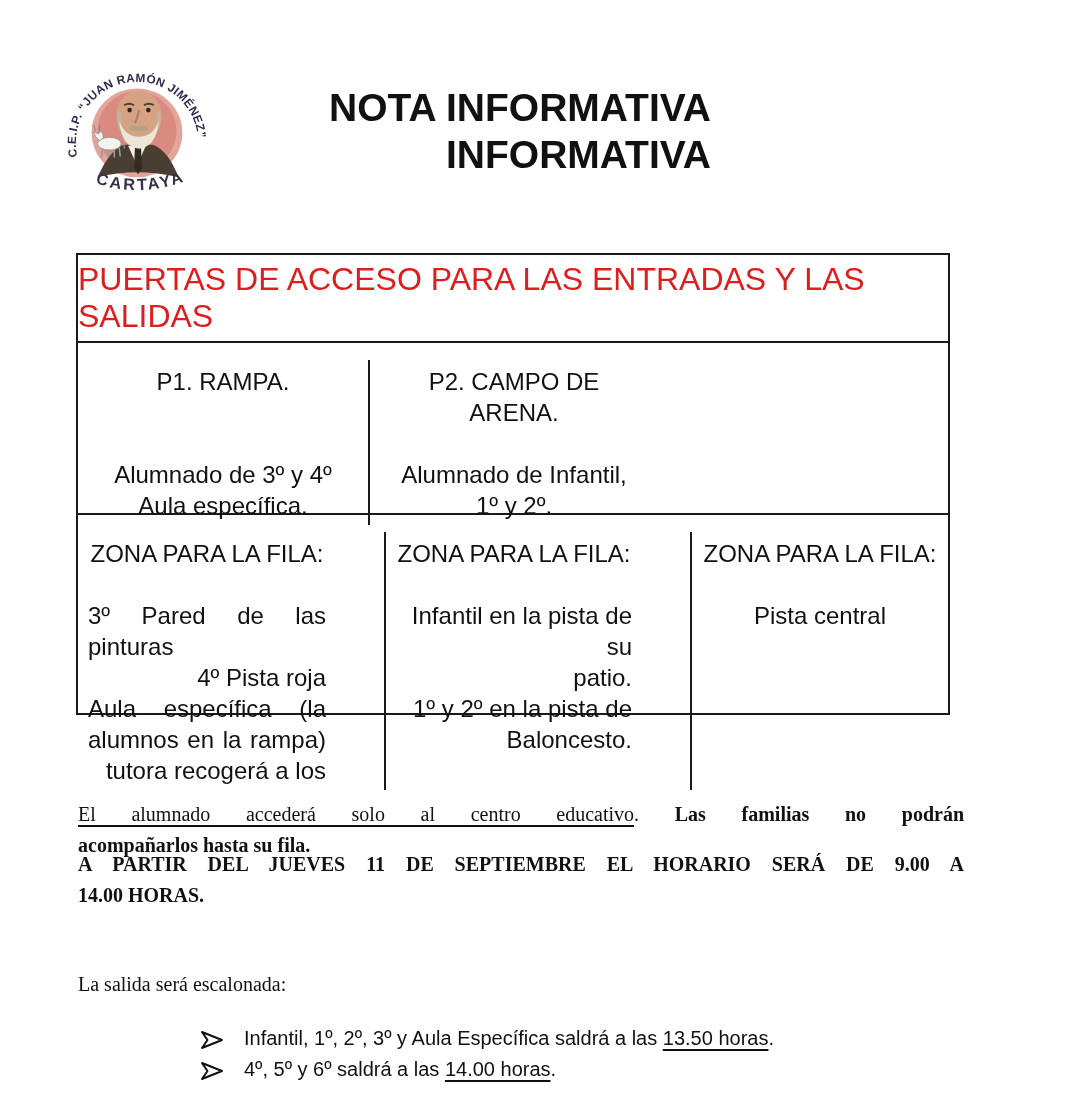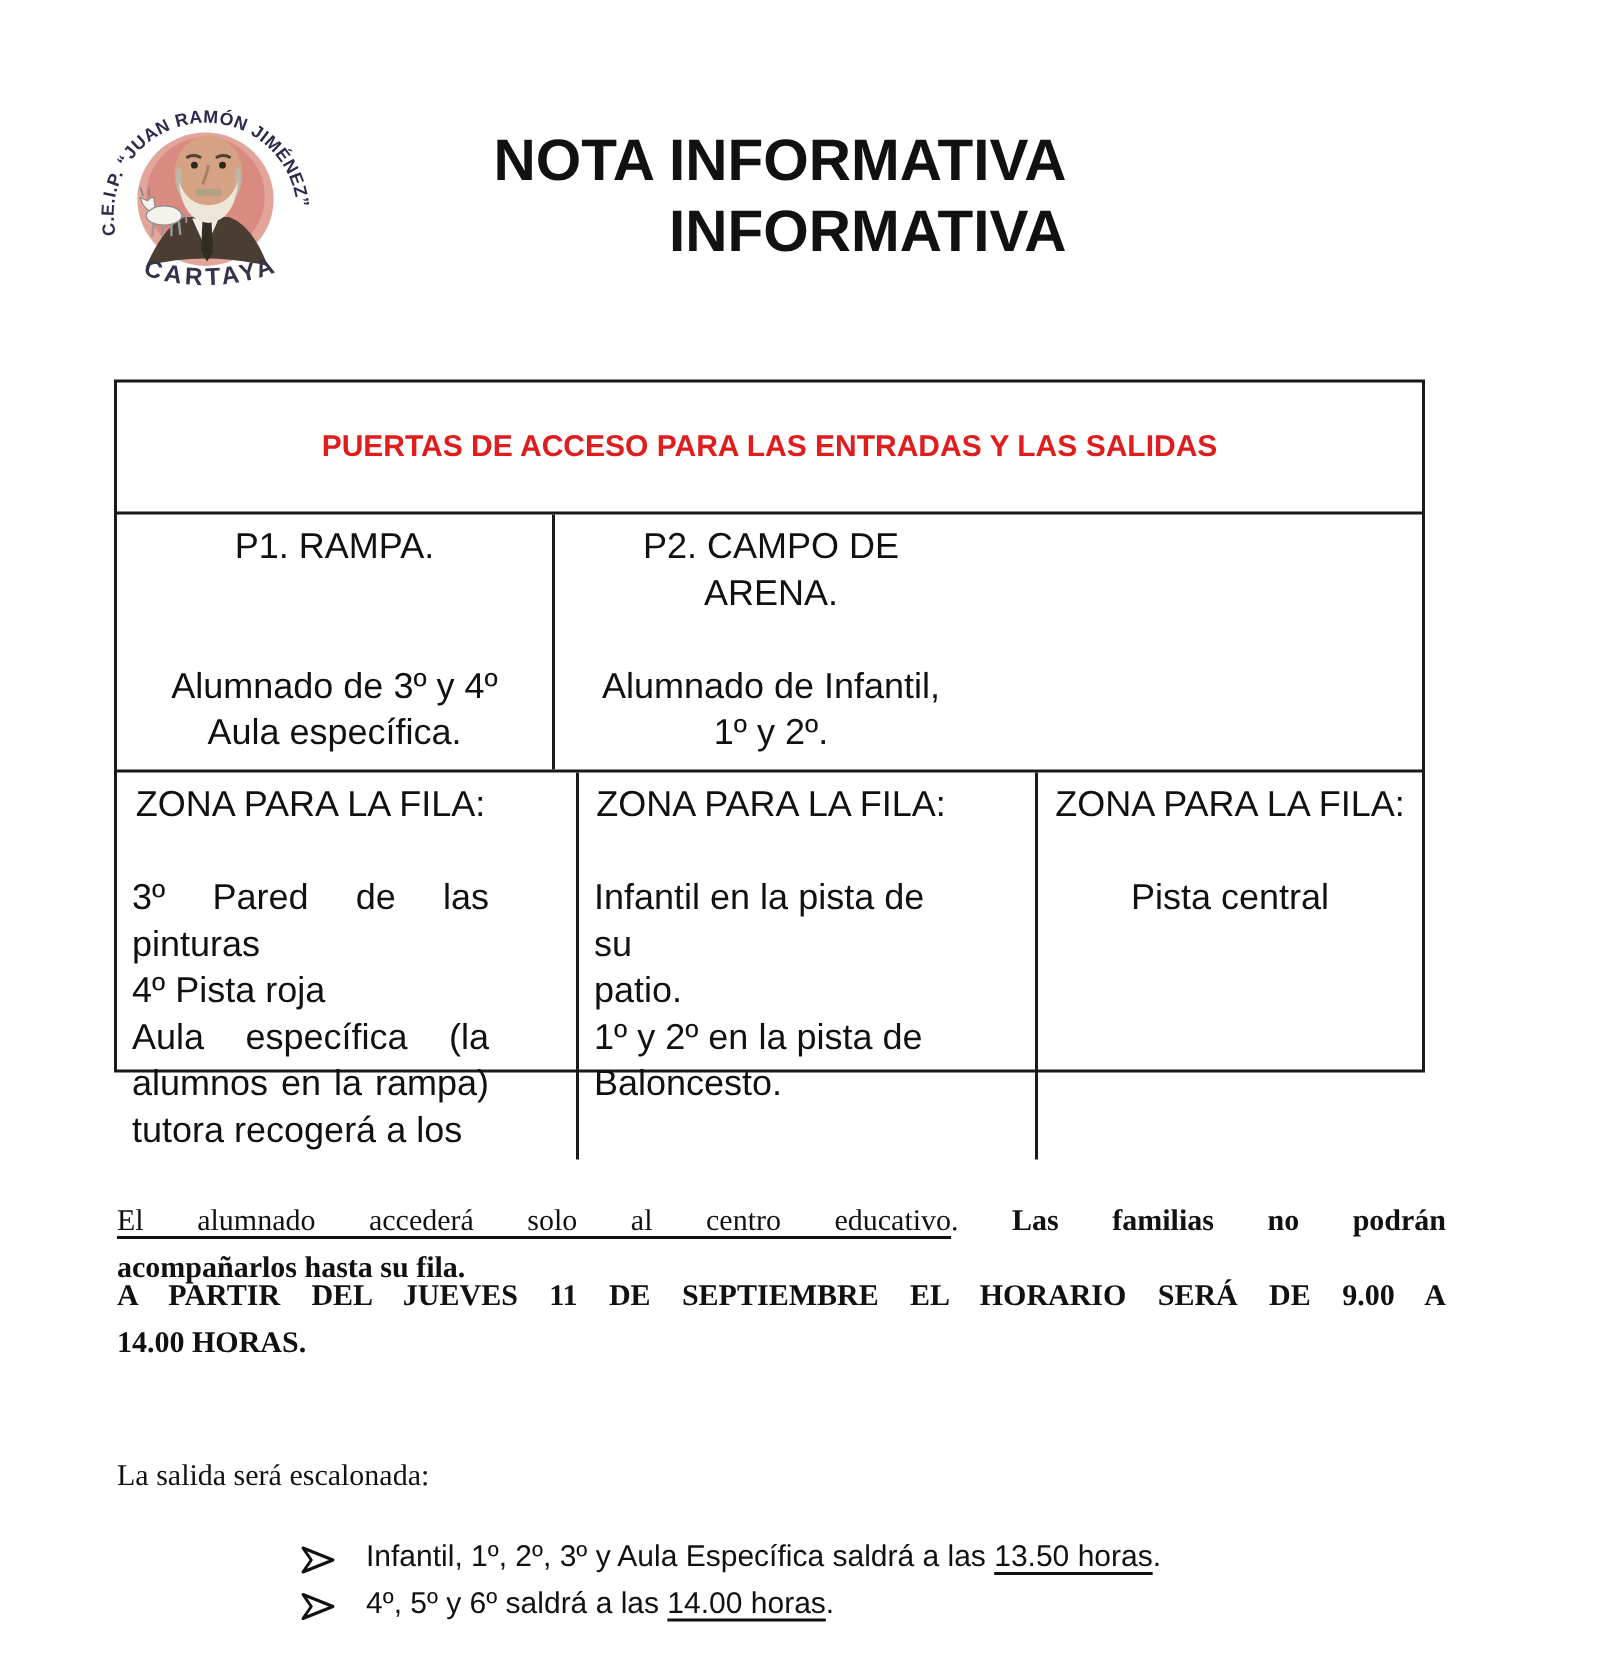--- a/index.html
+++ b/index.html
@@ -20,29 +20,29 @@
     text-align:right;font-weight:700;font-size:39px;line-height:47px;white-space:nowrap;
   }
 
   
   .access-table{
     position:absolute;left:76px;top:253px;width:874px;
     border:2px solid var(--border);
   }
   .t-header{
     height:86px;display:flex;align-items:center;justify-content:center;
-    color:var(--accent-red);font-weight:700;font-size:20px;
+    color:var(--accent-red);font-weight:400;font-size:32px;
   }
   .t-row{display:grid;grid-template-columns:1fr 1fr 1fr;border-top:2px solid var(--border);}
-  .t-cell{border-left:2px solid var(--border);padding:6px 10px 4px 10px;font-size:24px;line-height:31px;}
+  .t-cell{border-left:2px solid var(--border);padding:6px 10px 4px 10px;font-size:24px;line-height:31px;margin-top:17px;}
   .t-cell:first-child{border-left:none;}
   .row-doors{height:172px;}
   .row-zones{height:200px;gap:48px;}
   .row-doors .t-cell{text-align:center;}
-  .row-zones .t-cell .line{text-align:left;}
+  .row-zones .t-cell .line{text-align:right;}
   .row-zones .t-cell .line:first-child{text-align:center;}
   .row-zones .zone-p3 .line{text-align:center;}
   .row-zones .zone-p1 .line:nth-child(3),
   .row-zones .zone-p1 .line:nth-child(5),
   .row-zones .zone-p1 .line:nth-child(6){text-align:justify;text-align-last:justify;}
 
   
   .para{position:absolute;left:78px;width:886px;font-size:20px;line-height:31px;font-family:Liberation Serif, serif;}
   .para-justify .line:not(:last-child){text-align:justify;text-align-last:justify;}
   .para-access{top:799px;}

